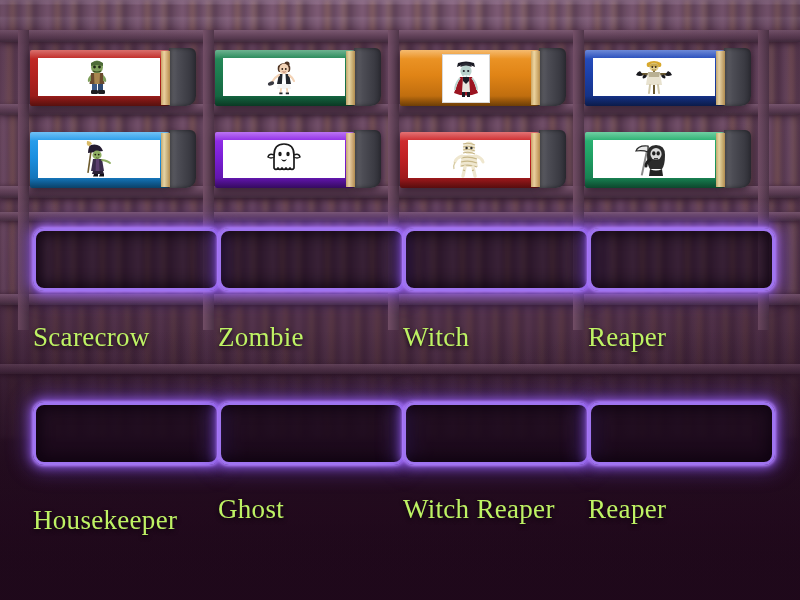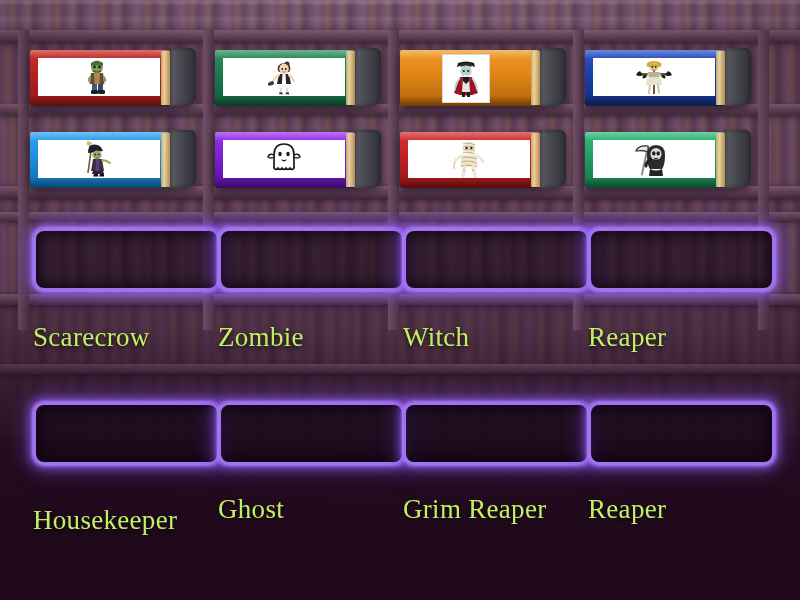--- a/index.html
+++ b/index.html
@@ -403,16 +403,16 @@
   <div class="caption" style="left:403px;top:320px;">Witch</div>
   <div class="caption" style="left:588px;top:320px;">Reaper</div>
 
   <div class="slot" style="left:33px;top:402px;"></div>
   <div class="slot" style="left:218px;top:402px;"></div>
   <div class="slot" style="left:403px;top:402px;"></div>
   <div class="slot" style="left:588px;top:402px;"></div>
 
   <div class="caption" style="left:33px;top:492px;margin-top:11px;">Housekeeper</div>
   <div class="caption" style="left:218px;top:492px;">Ghost</div>
-  <div class="caption" style="left:403px;top:492px;">Grim Reaper</div>
+  <div class="caption" style="left:403px;top:492px;">Witch Reaper</div>
   <div class="caption" style="left:588px;top:492px;">Reaper</div>
 
 </div>
 
 </body></html>

